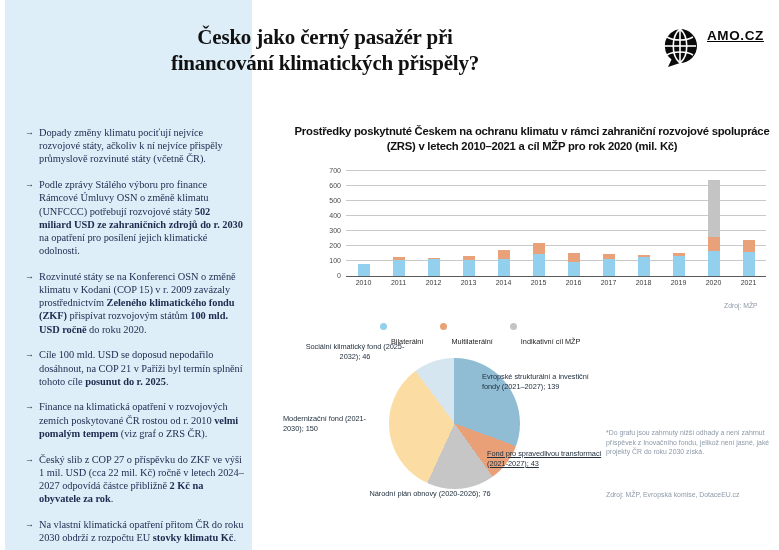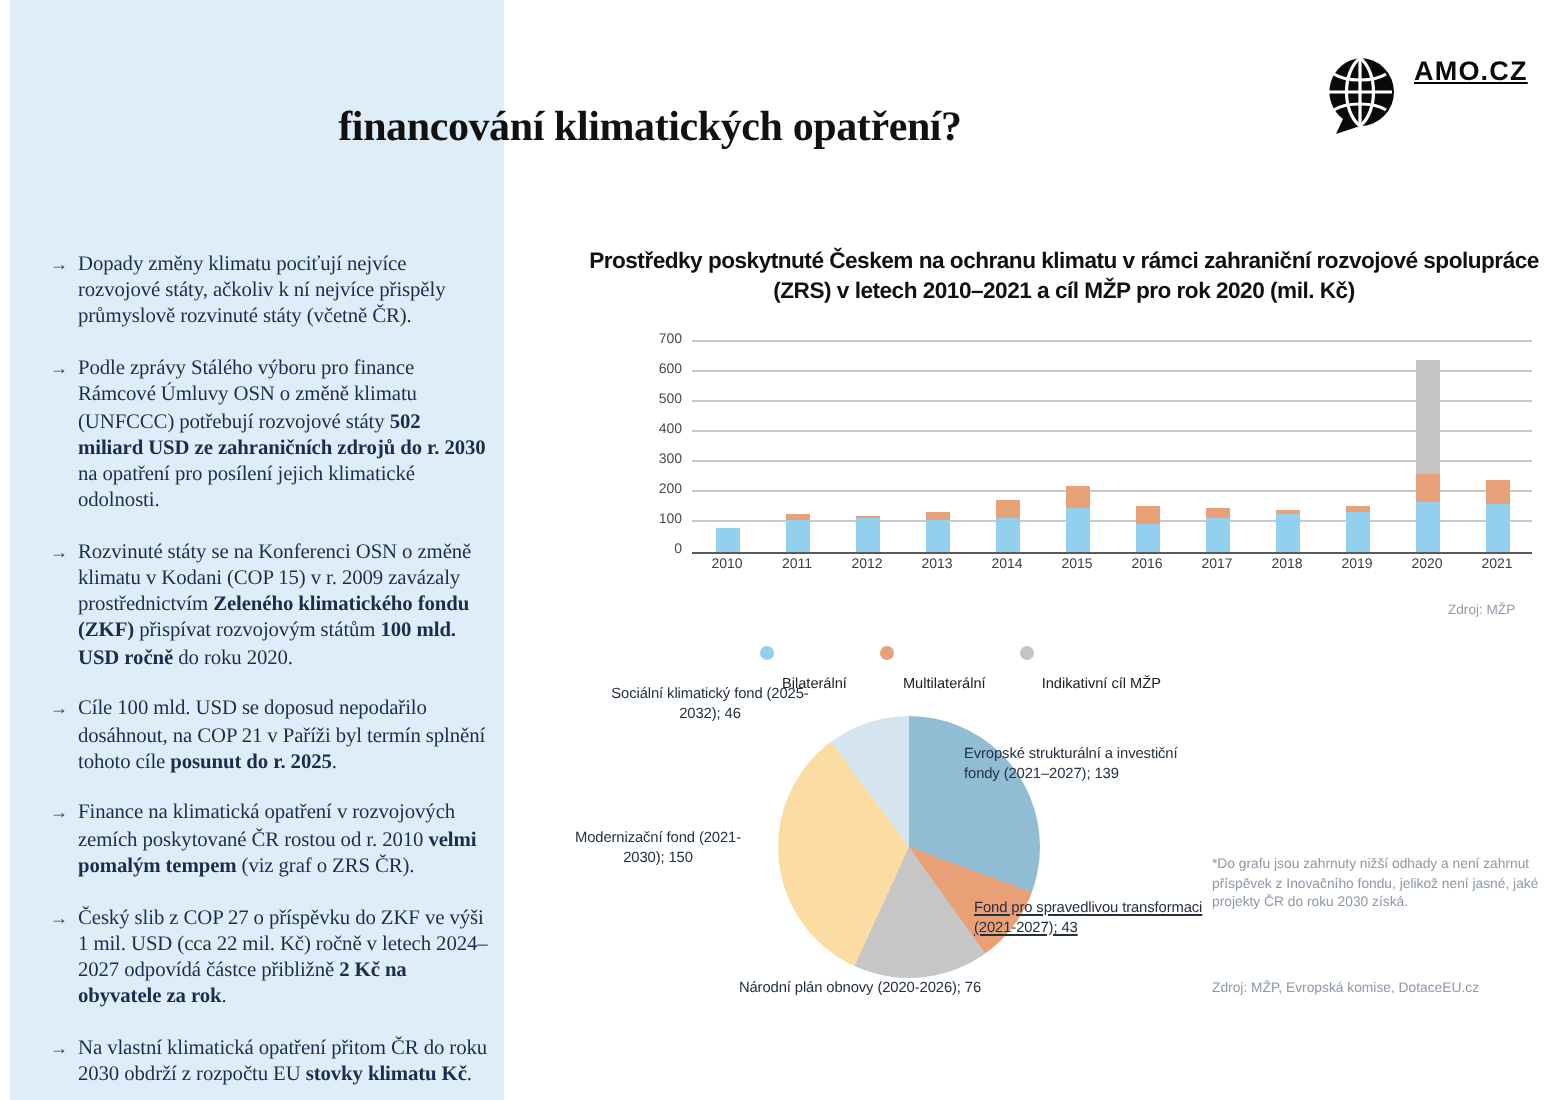--- a/index.html
+++ b/index.html
@@ -216,21 +216,21 @@
     font-family: "Liberation Sans", sans-serif;
     font-size: 7.4px;
     line-height: 9.6px;
     color: #23313f;
     letter-spacing: -0.05px;
   }
   .pl-social { left: 26px; top: 6px; width: 104px; text-align: center; }
   .pl-esif { left: 205px; top: 36px; width: 118px; text-align: left; }
   .pl-fond { left: 210px; top: 113px; width: 122px; text-align: left; text-decoration: underline; }
   .pl-narodni { left: 58px; top: 153px; width: 130px; text-align: center; margin-left: 30px; }
-  .pl-modern { left: 6px; top: 78px; width: 92px; text-align: center; }
+  .pl-modern { left: 6px; top: 78px; width: 92px; text-align: left; }
 
   
   .rt-heading {
     position: absolute;
     left: 354px; top: 342px;
     width: 170px;
     font-family: "Liberation Sans", sans-serif;
     font-weight: bold;
     font-size: 11.3px;
     line-height: 15px;
@@ -257,22 +257,22 @@
   }
 </style>
 </head>
 <body>
 
 <div id="page">
 
   <div class="left-panel"></div>
 
   <div class="title">
-    <br>
-    <span>financování klimatických opatření?</span>
+    <span>Česko jako černý pasažér při</span><br>
+    <span>financování klimatických přispěly?</span>
   </div>
 
   <div class="logo-wrap">
     <svg class="logo-mark" viewBox="0 0 36 40">
       <path d="M18 1 A17 17 0 1 1 18 35 L18 35 L6 39 L9.5 31.5 A17 17 0 0 1 18 1 Z" fill="#0a0a0a"></path>
       <g stroke="#ffffff" stroke-width="1.6" fill="none">
         <line x1="18" y1="1" x2="18" y2="35"></line>
         <line x1="2" y1="18" x2="34" y2="18"></line>
         <path d="M18 1 C9 8 9 28 18 35"></path>
         <path d="M18 1 C27 8 27 28 18 35"></path>

